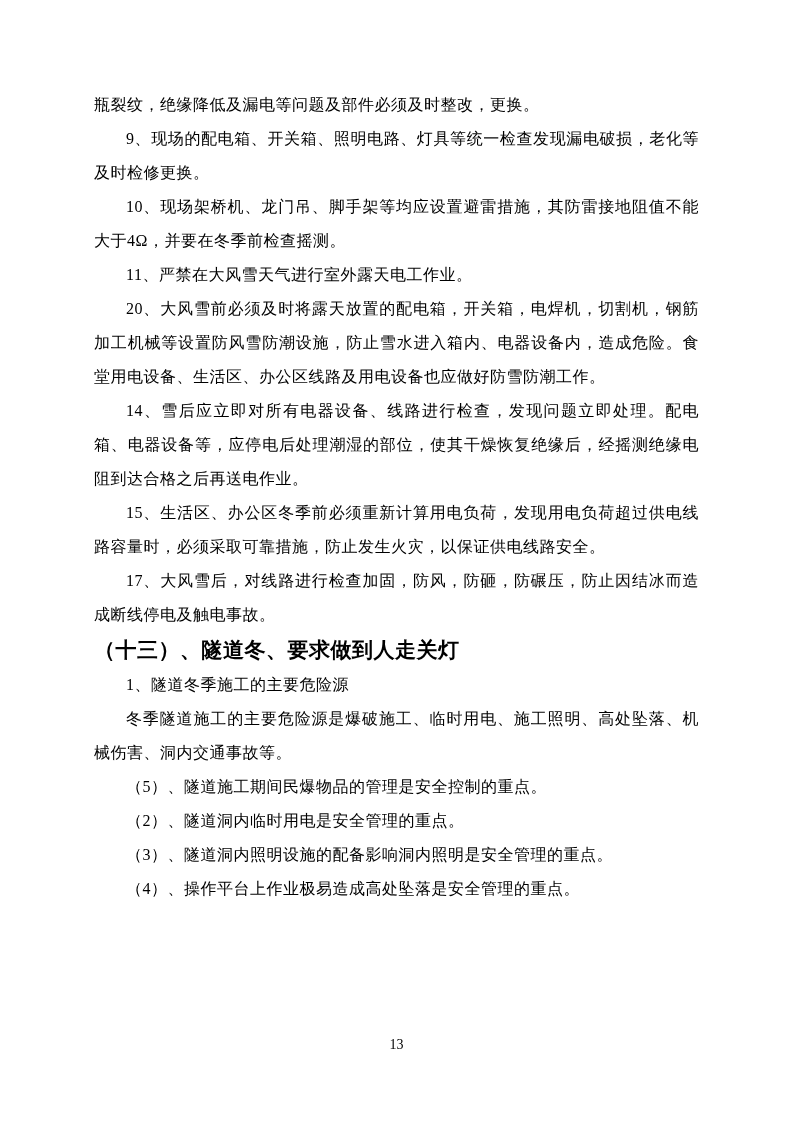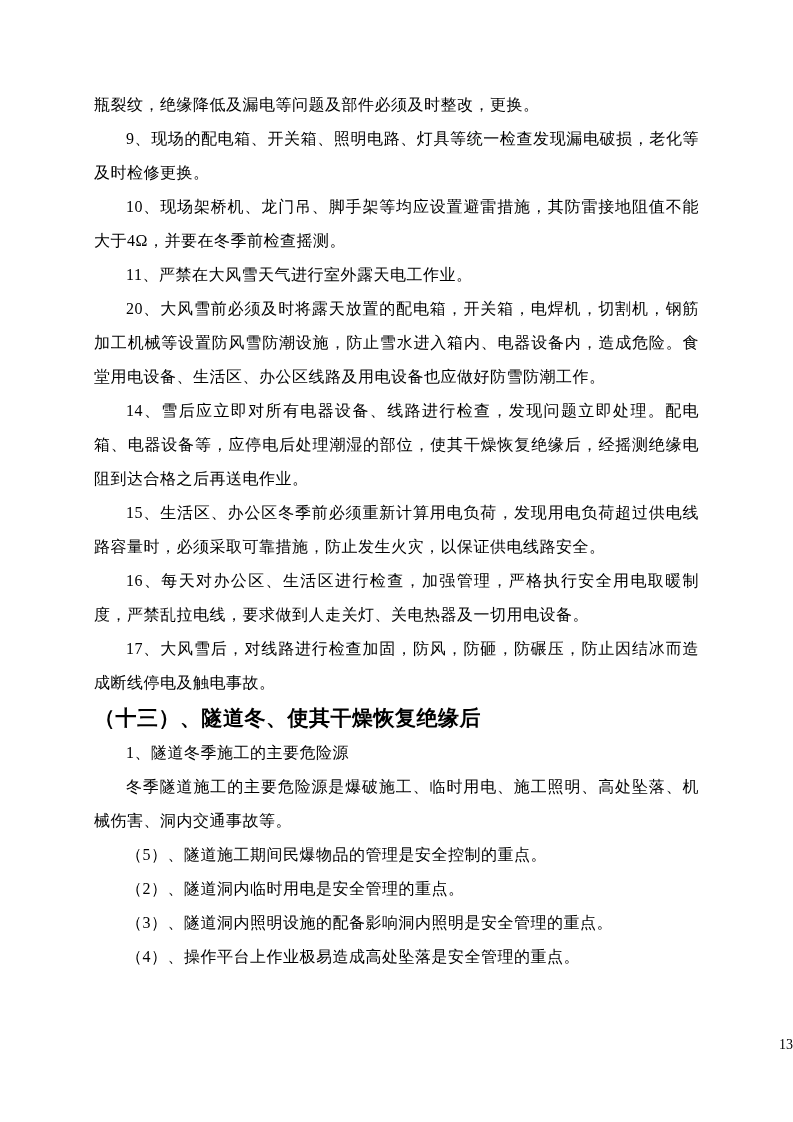--- a/index.html
+++ b/index.html
@@ -36,40 +36,39 @@
     font-weight: bold;
     line-height: 36px;
     text-indent: 0;
     letter-spacing: 0.5px;
   }
   .page-number {
     position: absolute;
     top: 1036px;
     left: 0;
     right: 0;
-    text-align: right;
+    text-align: center;
     font-size: 14px;
     line-height: 18px;
   }
 </style>
 </head>
 <body>
 
 <div class="page">
   <div class="content">
       <p class="body">瓶裂纹，绝缘降低及漏电等问题及部件必须及时整改，更换。</p>
       <p class="body indent">9、现场的配电箱、开关箱、照明电路、灯具等统一检查发现漏电破损，老化等及时检修更换。</p>
       <p class="body indent">10、现场架桥机、龙门吊、脚手架等均应设置避雷措施，其防雷接地阻值不能大于4Ω，并要在冬季前检查摇测。</p>
       <p class="body indent">11、严禁在大风雪天气进行室外露天电工作业。</p>
       <p class="body indent">20、大风雪前必须及时将露天放置的配电箱，开关箱，电焊机，切割机，钢筋加工机械等设置防风雪防潮设施，防止雪水进入箱内、电器设备内，造成危险。食堂用电设备、生活区、办公区线路及用电设备也应做好防雪防潮工作。</p>
       <p class="body indent">14、雪后应立即对所有电器设备、线路进行检查，发现问题立即处理。配电箱、电器设备等，应停电后处理潮湿的部位，使其干燥恢复绝缘后，经摇测绝缘电阻到达合格之后再送电作业。</p>
       <p class="body indent">15、生活区、办公区冬季前必须重新计算用电负荷，发现用电负荷超过供电线路容量时，必须采取可靠措施，防止发生火灾，以保证供电线路安全。</p>
-      <p class="body indent">16、每天对办公区、生活区进行检查，加强管理，严格执行安全用电取暖制度，严禁乱拉电线，要求做到人走关灯、关电热器及一切用电设备。</p>
       <p class="body indent">17、大风雪后，对线路进行检查加固，防风，防砸，防碾压，防止因结冰而造成断线停电及触电事故。</p>
-      <p class="heading">（十三）、隧道冬、使其干燥恢复绝缘后</p>
+      <p class="heading">（十三）、隧道冬、要求做到人走关灯</p>
       <p class="body indent">1、隧道冬季施工的主要危险源</p>
       <p class="body indent">冬季隧道施工的主要危险源是爆破施工、临时用电、施工照明、高处坠落、机械伤害、洞内交通事故等。</p>
       <p class="body indent">（5）、隧道施工期间民爆物品的管理是安全控制的重点。</p>
       <p class="body indent">（2）、隧道洞内临时用电是安全管理的重点。</p>
       <p class="body indent">（3）、隧道洞内照明设施的配备影响洞内照明是安全管理的重点。</p>
       <p class="body indent">（4）、操作平台上作业极易造成高处坠落是安全管理的重点。</p>
     </div>
   <div class="page-number">13</div>
 </div>
 

